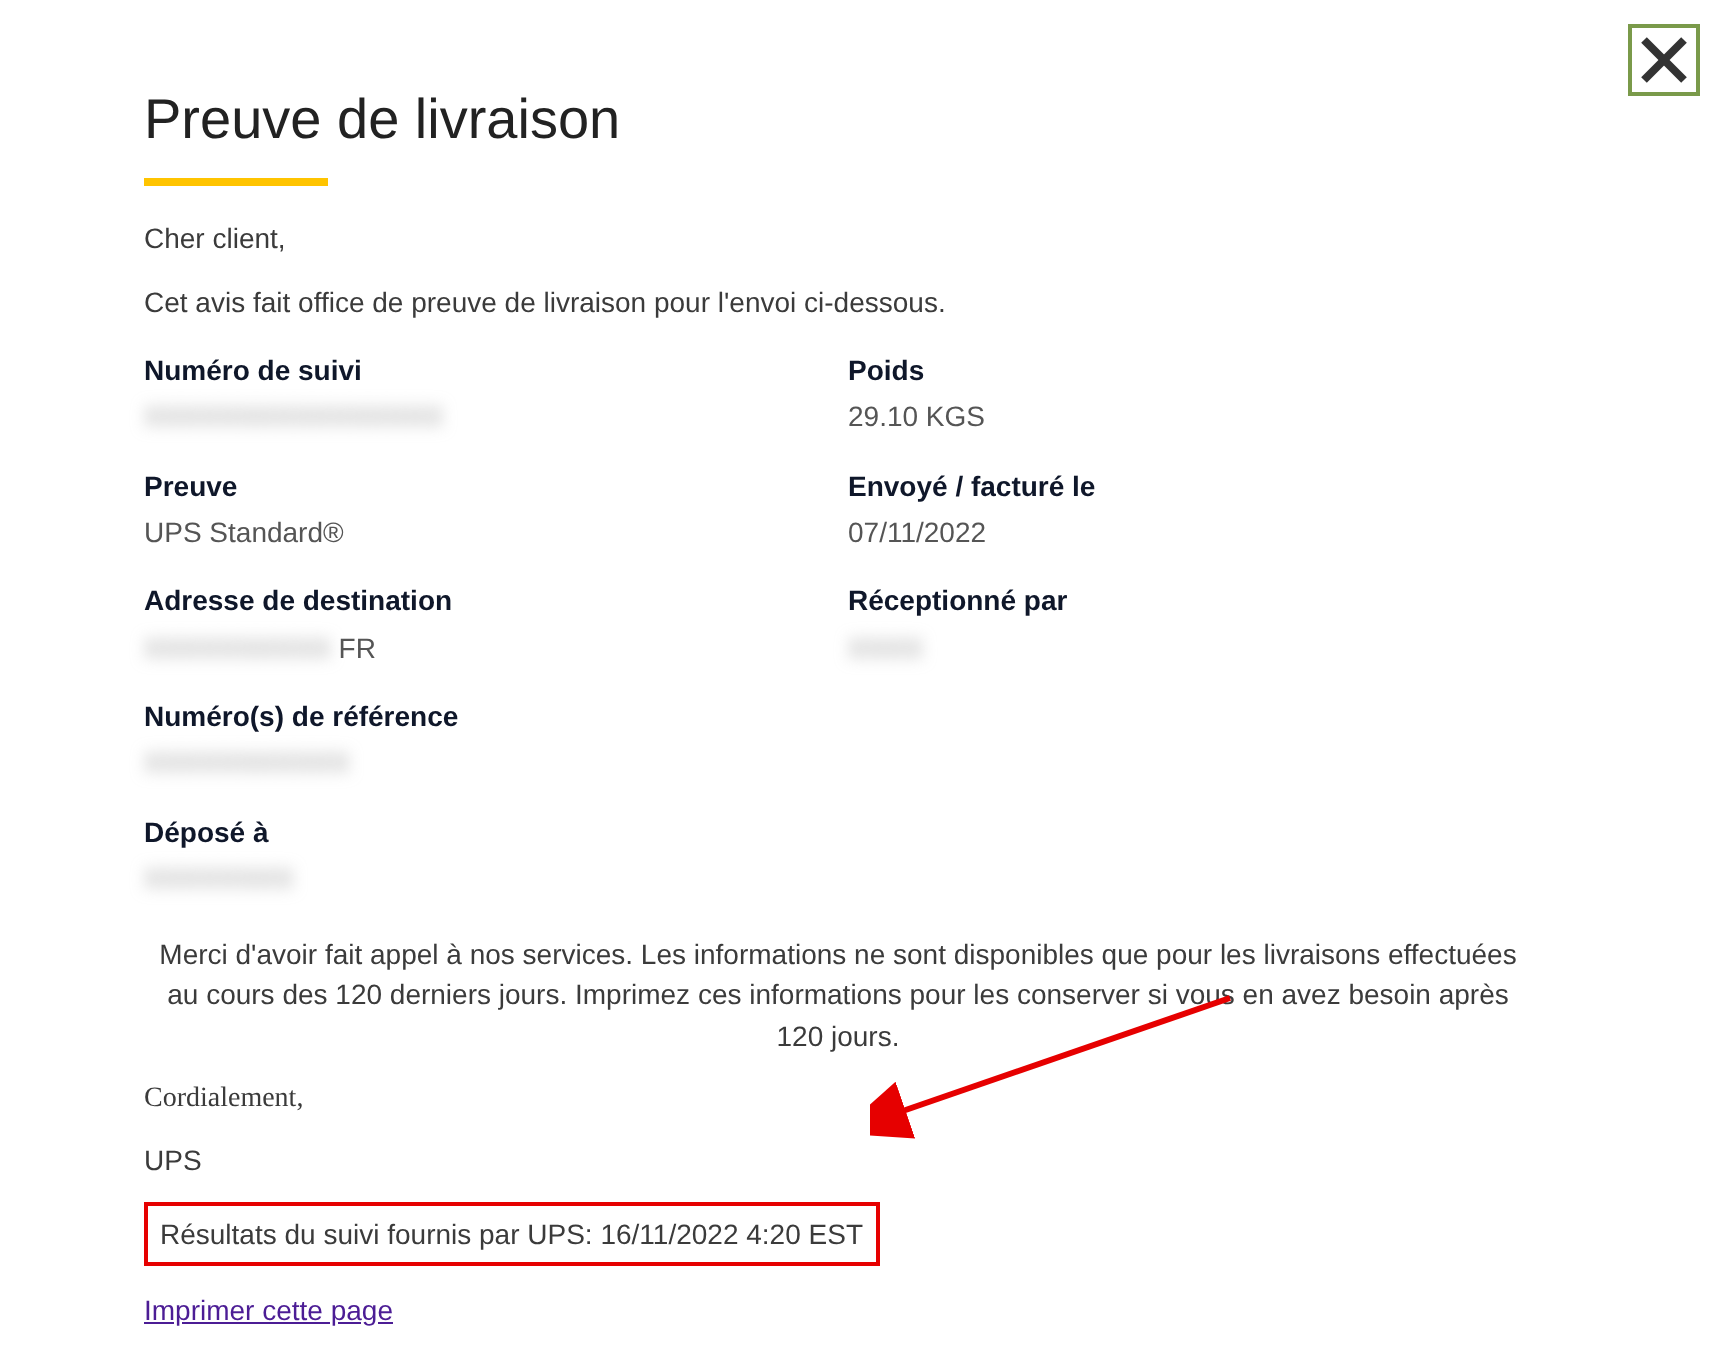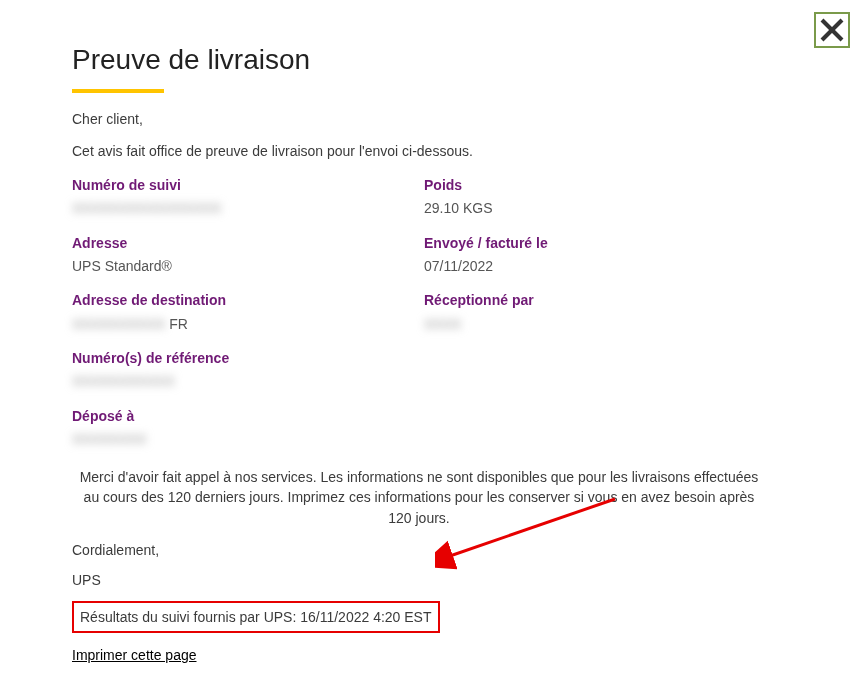--- a/index.html
+++ b/index.html
@@ -39,46 +39,46 @@
     .grid {
       display: grid;
       grid-template-columns: 1fr 1fr;
       column-gap: 10px;
       row-gap: 14px;
       margin-bottom: 18px;
     }
     .field { }
     .field .label {
       font-weight: 700;
-      color: #701a75;
+      color: #0f172a;
       margin-bottom: 3px;
     }
     .field .value {
       color: #555;
     }
     .blur {
       filter: blur(4px);
       display: inline-block;
       color: #999;
       user-select: none;
     }
     .full { grid-column: 1 / 3; }
     .thanks { margin-bottom: 12px; text-align: center; }
-    .signoff { margin-bottom: 10px; }
+    .signoff { margin-bottom: 10px; font-family: Liberation Serif, serif; }
     .company { margin-bottom: 10px; }
     .results-box {
       display: inline-block;
       border: 2px solid #e60000;
       padding: 4px 6px;
       margin-bottom: 12px;
       position: relative;
       text-align: right;
     }
     .print-link a {
-      color: #000000;
+      color: #4c1d95;
       text-decoration: underline;
     }
     .close-btn {
       position: absolute;
       top: 12px;
       right: 12px;
       width: 36px;
       height: 36px;
       border: 2px solid #7a9a4a;
       background: #fff;
@@ -116,21 +116,21 @@
     <div class="field">
       <div class="label">Numéro de suivi</div>
       <div class="value"><span class="blur">XXXXXXXXXXXXXXXX</span></div>
     </div>
     <div class="field">
       <div class="label">Poids</div>
       <div class="value">29.10 KGS</div>
     </div>
 
     <div class="field">
-      <div class="label">Adresse</div>
+      <div class="label">Preuve</div>
       <div class="value">UPS Standard®</div>
     </div>
     <div class="field">
       <div class="label">Envoyé / facturé le</div>
       <div class="value">07/11/2022</div>
     </div>
 
     <div class="field">
       <div class="label">Adresse de destination</div>
       <div class="value"><span class="blur">XXXXXXXXXX</span><span> FR</span></div>

